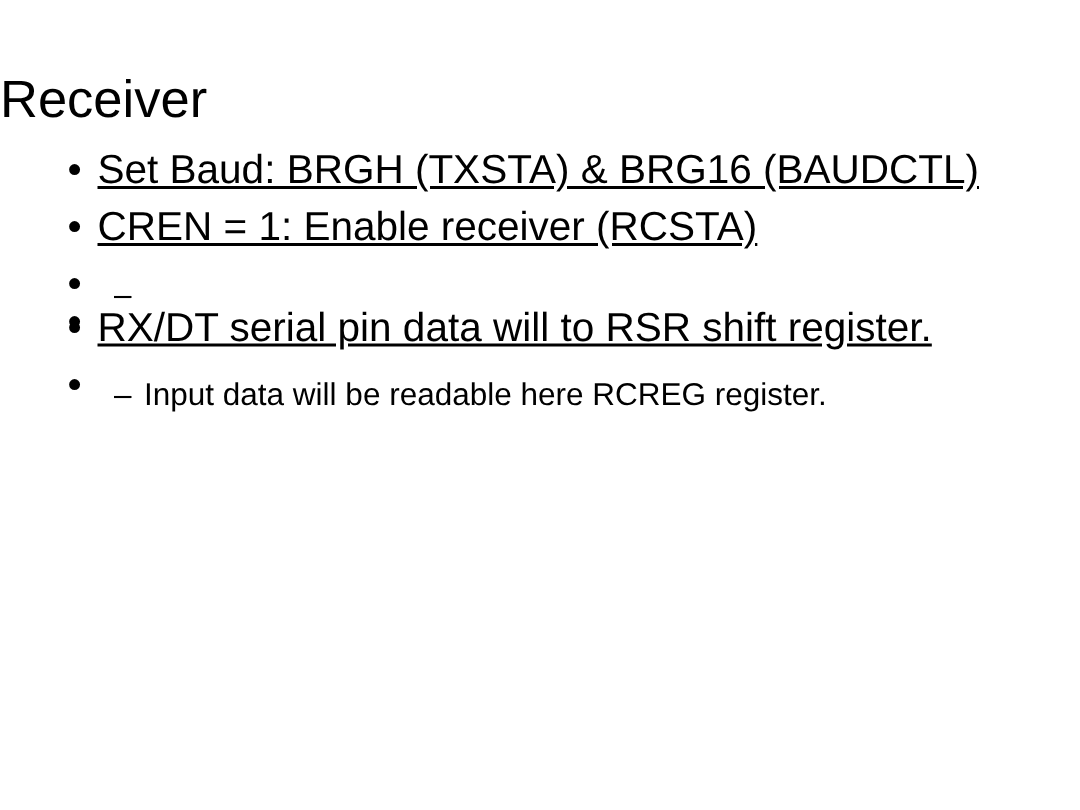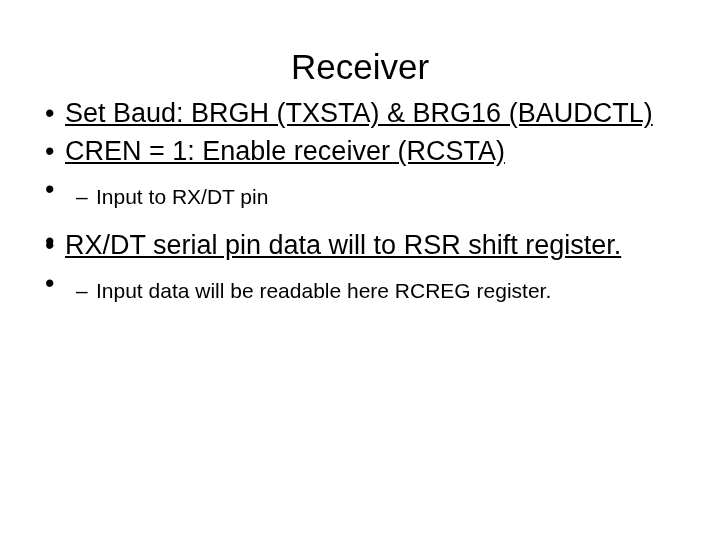--- a/index.html
+++ b/index.html
@@ -22,21 +22,20 @@
     background: #ffffff;
     box-sizing: border-box;
   }
 
   
   .slide-title {
     position: absolute;
     left: 0;
     top: 46px;
     width: 720px;
-    text-align: center;
     font-size: 35px;
     line-height: 42px;
     font-weight: 400;
     color: #000000;
     letter-spacing: 0px;
     white-space: nowrap;
   }
 
   
   .body-block {
@@ -127,21 +126,20 @@
     <div class="gap-sm"></div>
 
     <div class="bullet-row">
       <span class="marker">•</span>
     </div>
 
     <div class="gap-md"></div>
 
     <div class="sub-row">
       <span class="marker">–</span>
-      <span class="btext">Input to RX/DT pin</span>
     </div>
 
     <div class="gap-lg"></div>
 
     <div class="bullet-row">
       <span class="marker">•</span>
     </div>
 
     <div class="gap-sm"></div>
 

